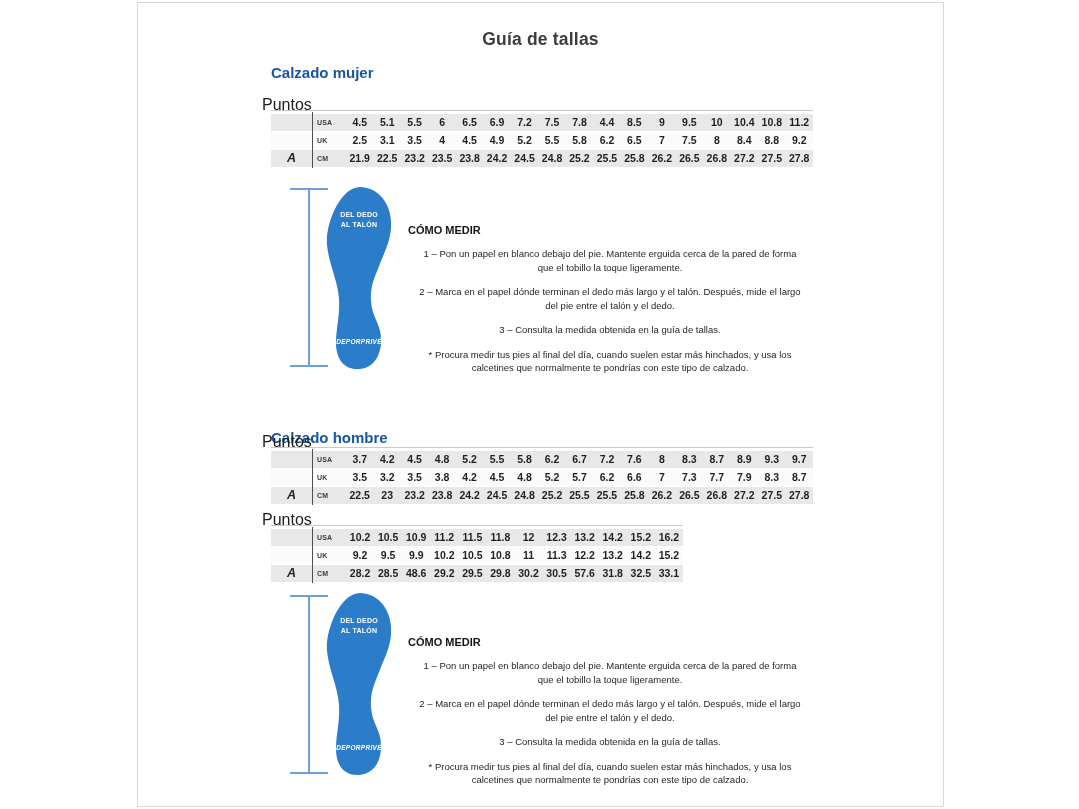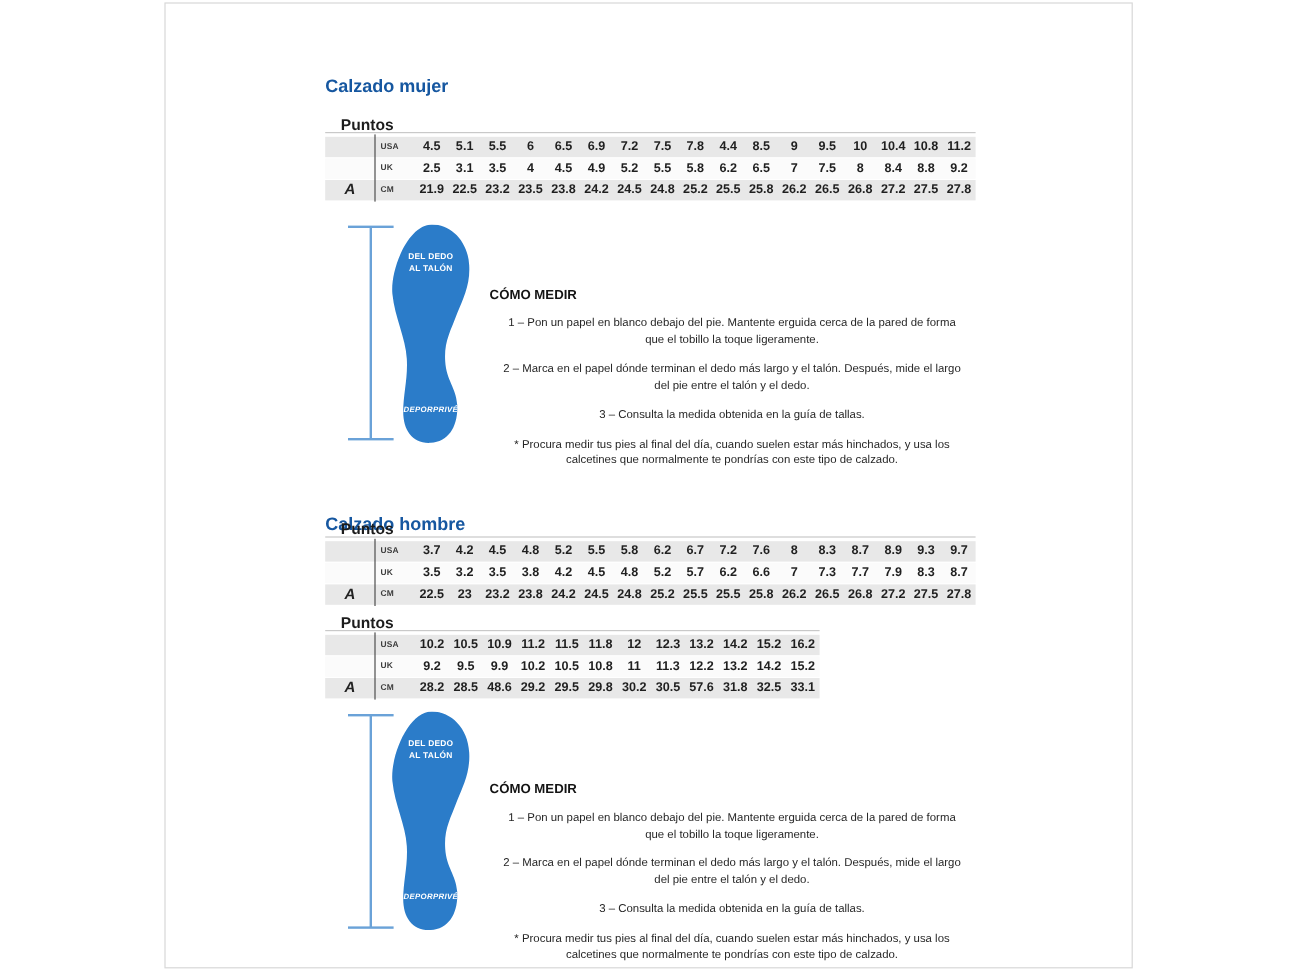--- a/index.html
+++ b/index.html
@@ -9,21 +9,21 @@
         border:1px solid var(--frame-gray,#d8d8d8);}
 
   .page-title{position:absolute;left:0;top:26px;width:100%;text-align:center;
               font-size:17.5px;font-weight:700;color:#3c3c3c;letter-spacing:.2px;}
 
   .section-heading{position:absolute;left:133px;font-size:15px;font-weight:700;
                    color:var(--heading-blue,#1657a0);}
   .heading-women{top:61px;}
   .heading-men{top:398px;margin-top:28px;}
 
-  .points-label{position:absolute;left:146px;font-size:13px;color:#1c1c1c;font-weight:bold;}
+  .points-label{position:absolute;left:124px;font-size:16px;color:#1c1c1c;}
   .points-w{top:93px;}
   .points-m1{top:430px;}
   .points-m2{top:508px;}
 
   
   .size-table{position:absolute;left:133px;border-top:1px solid #c9c9c9;padding-top:3px;}
   .table-w{top:107px;width:542px;}
   .table-m1{top:444px;width:542px;}
   .table-m2{top:522px;width:412px;}
   .size-table .vsep{position:absolute;left:41px;top:1px;bottom:0;width:1px;background:#4f4f4f;}
@@ -42,29 +42,30 @@
   .ruler .cap{position:absolute;left:0;right:0;height:2px;background:var(--ruler-blue,#6aa2d8);}
   .ruler .cap.top{top:0;} .ruler .cap.bottom{bottom:0;}
   .ruler .vline{position:absolute;left:18px;top:1px;bottom:1px;width:2px;background:var(--ruler-blue,#6aa2d8);}
   .sole{position:absolute;width:70px;height:183px;}
   .sole svg{display:block;width:70px;height:183px;}
   .sole-label{position:absolute;top:23px;left:0;width:100%;text-align:center;color:#fff;
               font-size:7px;font-weight:700;line-height:1.4;letter-spacing:.2px;}
   .sole-brand{position:absolute;top:151px;left:0;width:100%;text-align:center;color:#fff;
               font-size:6.5px;font-weight:700;font-style:italic;letter-spacing:.3px;}
   .instructions{position:absolute;width:404px;}
-  .howto-heading{font-size:11px;font-weight:700;color:#141414;margin:16px 0 3px 0;}
+  .howto-heading{font-size:11px;font-weight:700;color:#141414;margin:0 0 3px 0;}
   .instructions p{margin:11px;font-size:9.5px;line-height:1.43;color:#262626;text-align:center;}
 </style>
 </head>
 <body>
 
 <div class="canvas">
   <div class="page">
 
+    <div class="page-title">Guía de tallas</div>
 
     <div class="section-heading heading-women">Calzado mujer</div>
     <div class="points-label points-w">Puntos</div>
     <div class="size-table table-w">
       <div class="vsep"></div>
     <div class="trow row-shade">
           <div class="cell corner"></div>
           <div class="cell rlabel">USA</div>
           <div class="cell val">4.5</div>
           <div class="cell val">5.1</div>

